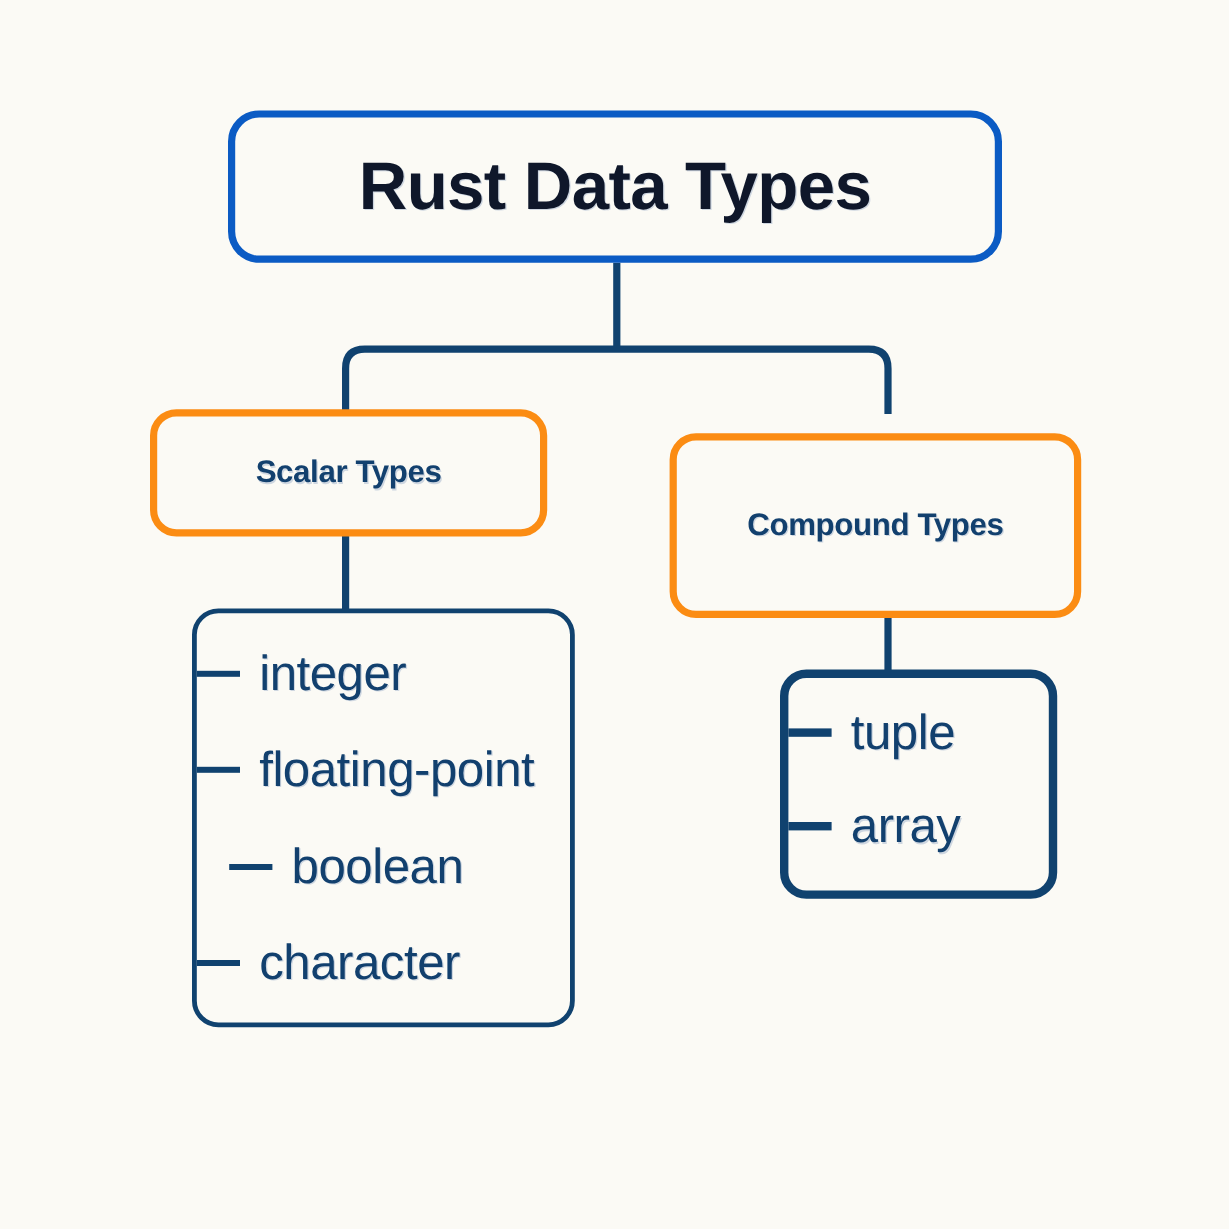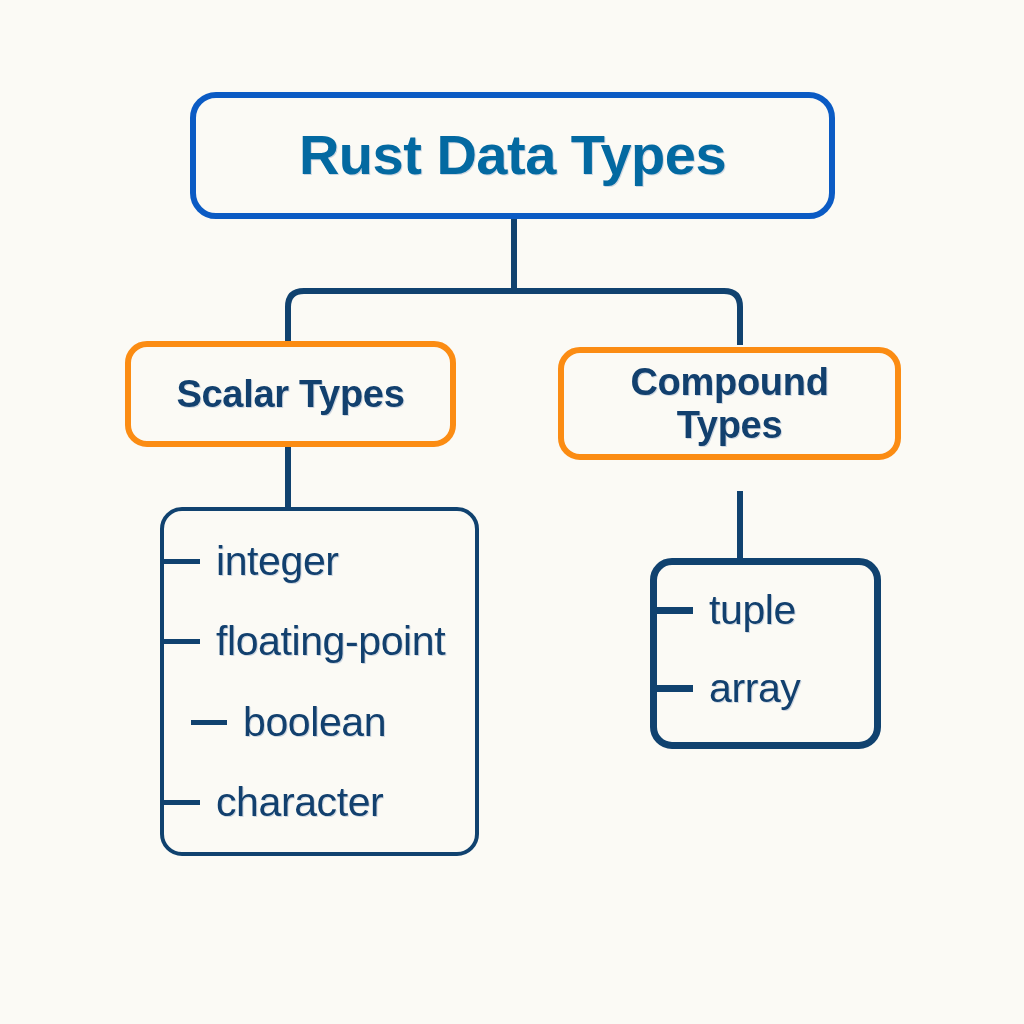--- a/index.html
+++ b/index.html
@@ -33,53 +33,53 @@
   #node-root {
     left: 190px;
     top: 92px;
     width: 645px;
     height: 127px;
     border: 6px solid #0B5BC4;
     border-radius: 26px;
     z-index: 4;
   }
   #node-root .node-label {
-    color: #0369a1;
+    color: #0f172a;
     font-size: 56px;
     font-weight: bold;
     letter-spacing: -0.5px;
     line-height: 1.05;
     text-shadow: 1px 1px 0 rgba(150,170,200,0.45);
   }
 
   
   .cat-node {
     border: 6px solid #FB8C13;
     border-radius: 22px;
     z-index: 4;
   }
   .cat-node .node-label {
     color: #12406E;
-    font-size: 38px;
+    font-size: 26px;
     font-weight: bold;
     line-height: 1.12;
     letter-spacing: -0.3px;
     text-shadow: 1px 1px 0 rgba(150,170,200,0.45);
   }
   #node-scalar {
     left: 125px;
     top: 341px;
     width: 331px;
     height: 106px;
   }
   #node-compound {
     left: 558px;
-    top: 347px;
+    top: 361px;
     width: 343px;
-    height: 113px;
+    height: 154px;
     padding: 0 26px;
   }
 
   
   .list-box {
     position: absolute;
     box-sizing: border-box;
     background: #FBFAF5;
     z-index: 3;
   }

